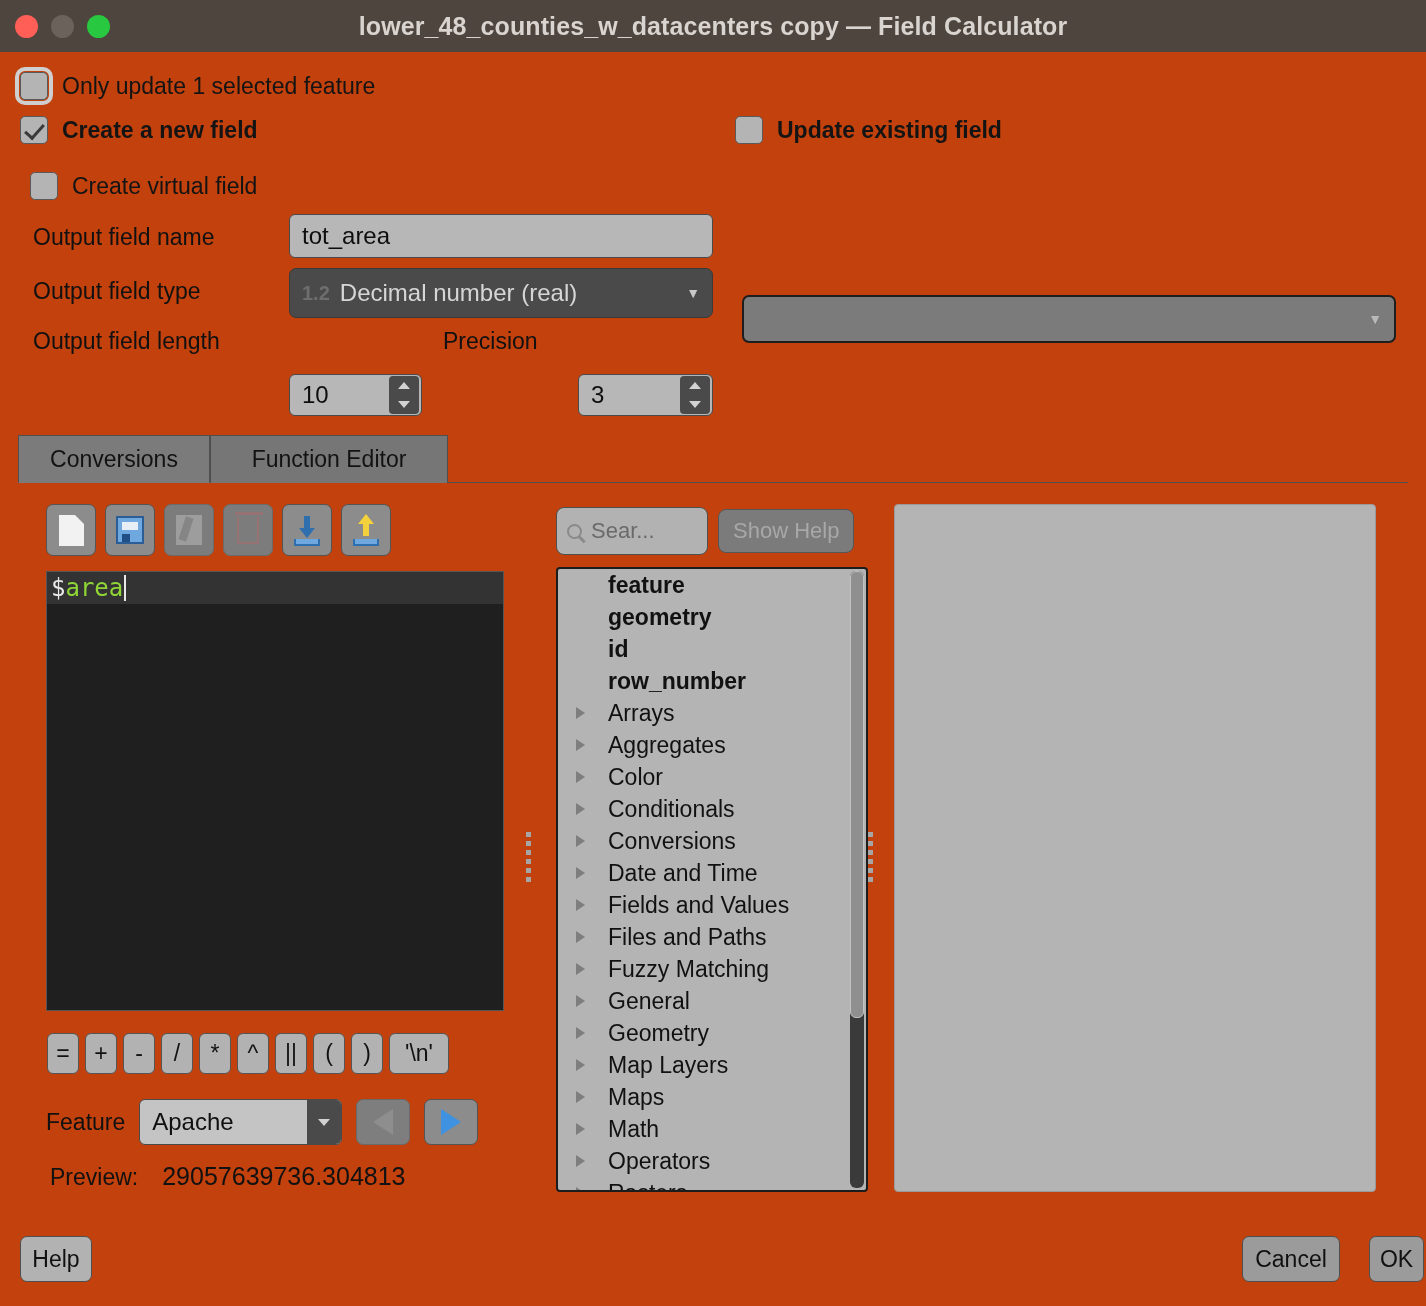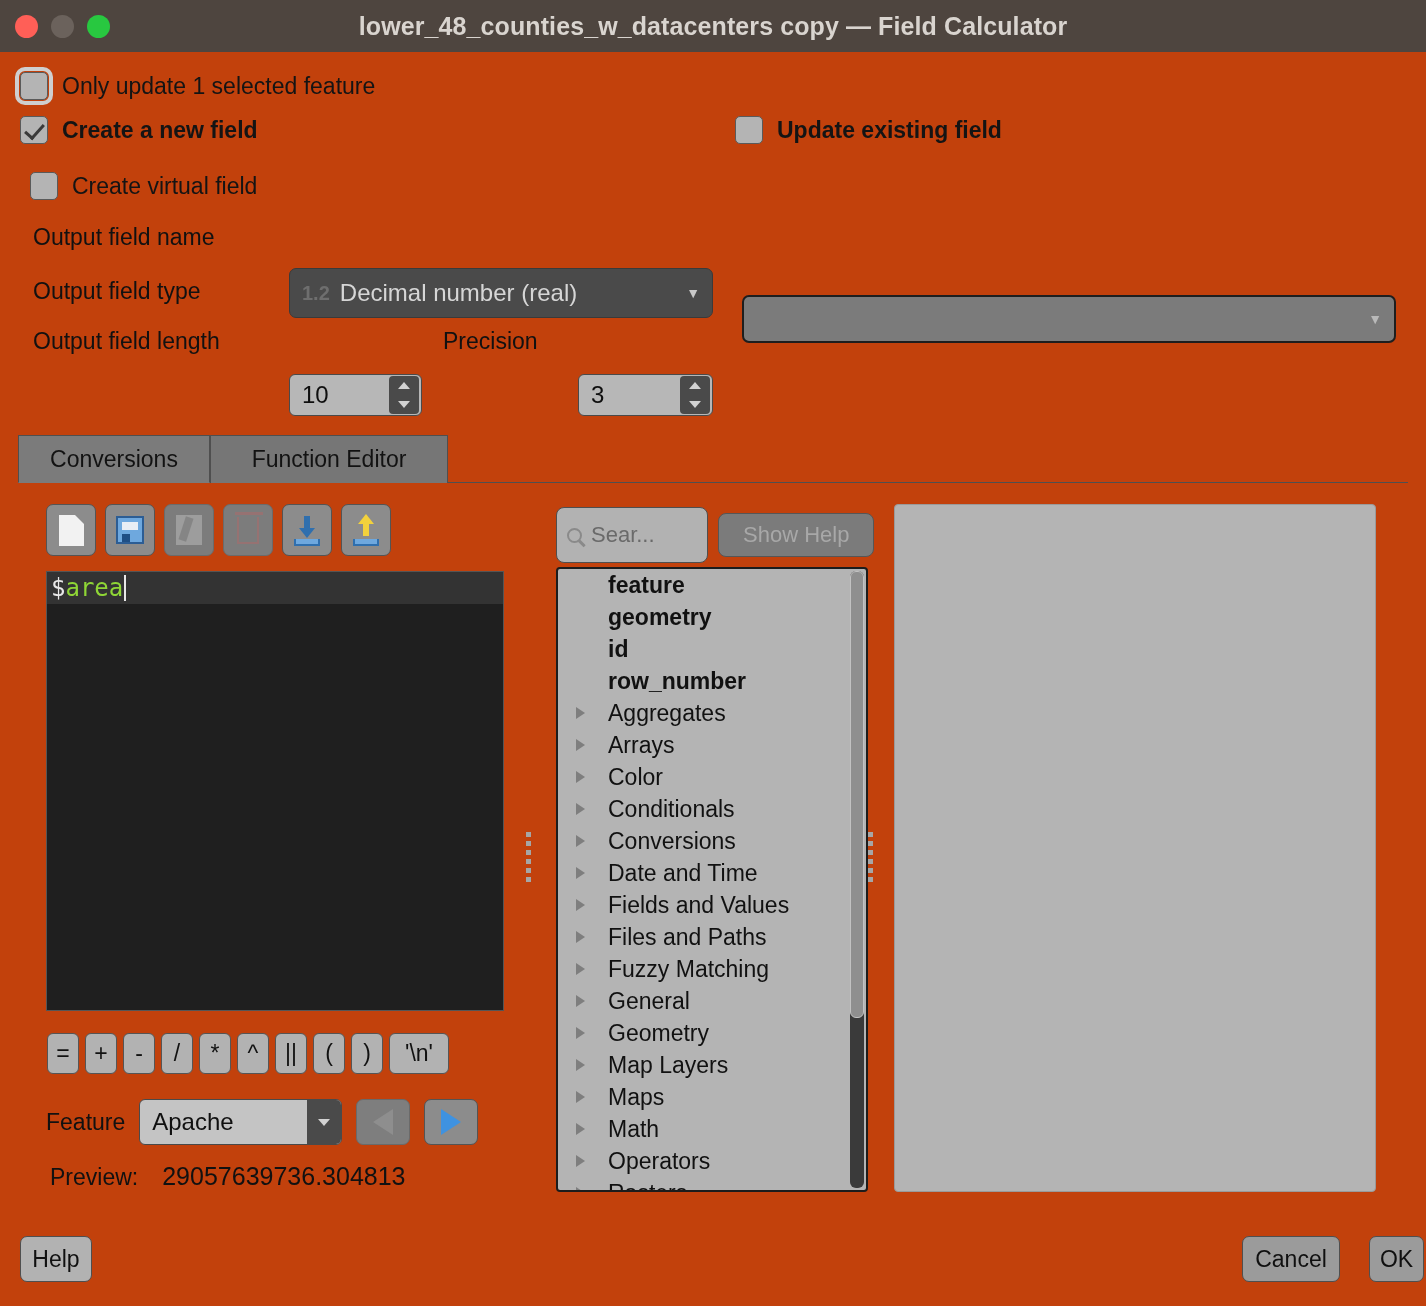--- a/index.html
+++ b/index.html
@@ -275,39 +275,39 @@
   }
   #split1 { left: 521px; top: 770px; height: 70px; }
   #split2 { left: 863px; top: 770px; height: 70px; }
 
   
   .searchbar {
     position: absolute; left: 556px; top: 455px;
     display: flex; gap: 10px; align-items: center;
   }
   .searchbox {
-    width: 152px; height: 56px;
+    width: 152px; height: 48px;
     background: #b2b2b2;
     border: 1px solid #4f4f4f;
     border-radius: 8px;
     display: flex; align-items: center; gap: 9px;
     padding: 14px 10px;
   }
   .mag {
     width: 15px; height: 15px; border: 2.5px solid #8a8a8a;
     border-radius: 50%; position: relative; flex: 0 0 15px;
   }
   .mag::after {
     content:""; position: absolute; right: -6px; bottom: -4px;
     width: 8px; height: 2.5px; background: #8a8a8a;
     transform: rotate(45deg);
   }
   .search-ph { font-size: 22px; color: #6a6a6a; }
   .helpbtn {
-    height: 44px; padding: 0 24px;
+    height: 44px; padding: 0 14px;
     background: #7b7b7b;
     border: 1px solid #565656;
     border-radius: 8px;
     display: flex; align-items: center;
     font-size: 22px; color: #a8a8a8;
   }
 
   .funclist {
     position: absolute; left: 556px; top: 515px;
     width: 312px; height: 625px;
@@ -464,20 +464,23 @@
     <div class="cbrow" id="cb-virtual">
       <span class="cbox"></span>
       <span class="cblabel">Create virtual field</span>
     </div>
 
     <div class="formlabel" id="lbl-name">Output field name</div>
     <div class="formlabel" id="lbl-type">Output field type</div>
     <div class="formlabel" id="lbl-len">Output field length</div>
     <div class="formlabel" id="lbl-prec">Precision</div>
 
+    <div class="textinput" id="inp-name">
+      <span>tot_area</span>
+    </div>
 
     <div class="combo" id="cmb-type">
       <span class="type-prefix">1.2</span>
       <span>Decimal number (real)</span>
       <span class="arrow">▼</span>
     </div>
 
     <div id="cmb-existing">
       <span></span>
       <span class="arrow">▼</span>
@@ -624,27 +627,27 @@
             <span>id</span>
           </div>
           <div class="fitem bold">
             <span class="twist"></span>
             <span>row_number</span>
           </div>
           <div class="fitem">
             <span class="twist">
               <i></i>
             </span>
+            <span>Arrays</span>
+          </div>
+          <div class="fitem">
+            <span class="twist">
+              <i></i>
+            </span>
             <span>Aggregates</span>
-          </div>
-          <div class="fitem">
-            <span class="twist">
-              <i></i>
-            </span>
-            <span>Arrays</span>
           </div>
           <div class="fitem">
             <span class="twist">
               <i></i>
             </span>
             <span>Color</span>
           </div>
           <div class="fitem">
             <span class="twist">
               <i></i>

